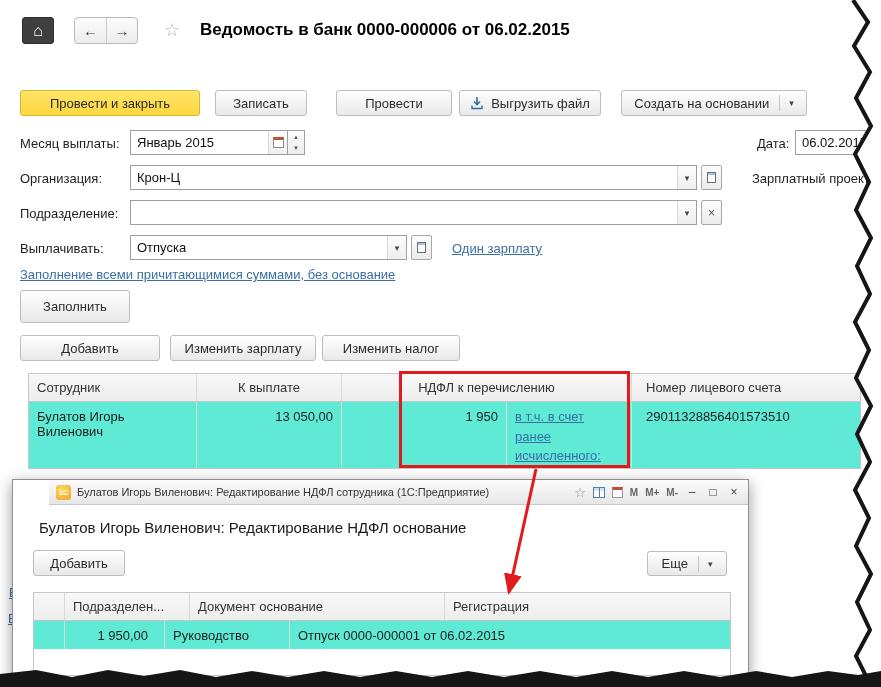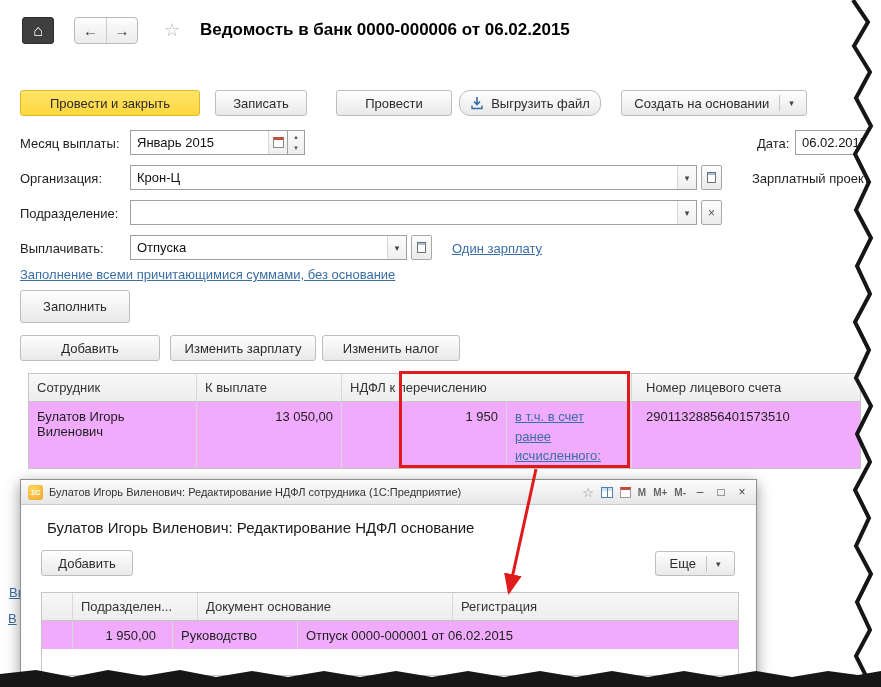--- a/index.html
+++ b/index.html
@@ -39,28 +39,28 @@
   .seg > div { width:31px; height:25px; display:flex; align-items:center; justify-content:center; font-size:15px; color:#3c3c3c; cursor:pointer; }
   .seg > div + div { border-left:1px solid #c9c9c9; }
   .fav { font-size:18px; color:#b5b5b5; cursor:pointer; }
   .ptitle { font-size:17px; font-weight:bold; color:#000; white-space:nowrap; }
 
   
   .tbl { position:absolute; border:1px solid #c6c6c6; background:#fff; overflow:hidden; }
   .thead { display:flex; background:linear-gradient(#f8f8f8,#ededed); border-bottom:1px solid #c6c6c6; }
   .th { padding:6px 8px; color:#333; }
   .th + .th, .td + .td { border-left:1px solid #d9d9d9; }
-  .trow { display:flex; background:#f0abfc; }
+  .trow { display:flex; background:#5eead4; }
   .td { padding:7px 8px; }
   .num { text-align:right; }
-  .cen { text-align:left; }
-
-  
-  .dialog { position:absolute; left:20px; top:479px; width:737px; height:200px; background:#fff;
-            border:1px solid #8f8f8f; box-shadow:0 4px 14px rgba(0,0,0,.4); z-index:30; }
+  .cen { text-align:center; }
+
+  
+  .dialog { position:absolute; left:12px; top:479px; width:737px; height:200px; background:#fff;
+            border:1px solid #8f8f8f; box-shadow:0 4px 14px rgba(0,0,0,.4); z-index:30;padding-left:36px; }
   .dtitle { height:25px; display:flex; align-items:center; gap:6px; padding:0 7px;
             background:linear-gradient(#fcfcfc,#e6e6e6); border-bottom:1px solid #c9c9c9; font-size:11px; color:#333; }
   .onec { width:15px; height:15px; border-radius:3px; background:radial-gradient(circle at 35% 30%, #ffd95e, #f0a32a);
           color:#fff; font-size:8px; font-weight:bold; display:flex; align-items:center; justify-content:center; flex:0 0 auto; }
   .dtxt { flex:1; white-space:nowrap; overflow:hidden; }
   .dico { display:flex; align-items:center; gap:7px; color:#6e6e6e; flex:0 0 auto; }
   .mbtn { font-size:10px; font-weight:bold; color:#666; cursor:pointer; }
   .wbtn { font-size:12px; color:#444; cursor:pointer; width:14px; text-align:center; }
   .dstar { font-size:13px; color:#8a8a8a; cursor:pointer; }
   .gridic { width:12px; height:11px; border:1px solid #4e7fae; cursor:pointer;
@@ -87,21 +87,21 @@
     <div>
         <span>→</span>
       </div>
   </div>
   <div class="abs fav" style="left:164px;top:19px;">☆</div>
   <div class="abs ptitle" style="left:200px;top:20px;">Ведомость в банк 0000-000006 от 06.02.2015</div>
 
   <div class="abs btn btn-yellow" style="left:20px;top:90px;width:180px;">Провести и закрыть</div>
   <div class="abs btn" style="left:215px;top:90px;width:92px;">Записать</div>
   <div class="abs btn" style="left:336px;top:90px;width:116px;">Провести</div>
-  <div class="abs btn" style="left:459px;top:90px;width:142px;border-radius:11px;">
+  <div class="abs btn" style="left:459px;top:90px;width:142px;">
     <span style="display:inline-flex;">
       <svg width="14" height="14" viewBox="0 0 14 14">
           <path d="M7 1v7M4 5.5 7 8.5 10 5.5" stroke="#2e6da4" stroke-width="1.6" fill="none"></path>
           <path d="M2 9.5V12.5h10V9.5" stroke="#2e6da4" stroke-width="1.4" fill="none"></path>
         </svg>
     </span>
     <span>Выгрузить файл</span>
   </div>
   <div class="abs btn" style="left:621px;top:90px;width:186px;">
     <span>Создать на основании</span>

